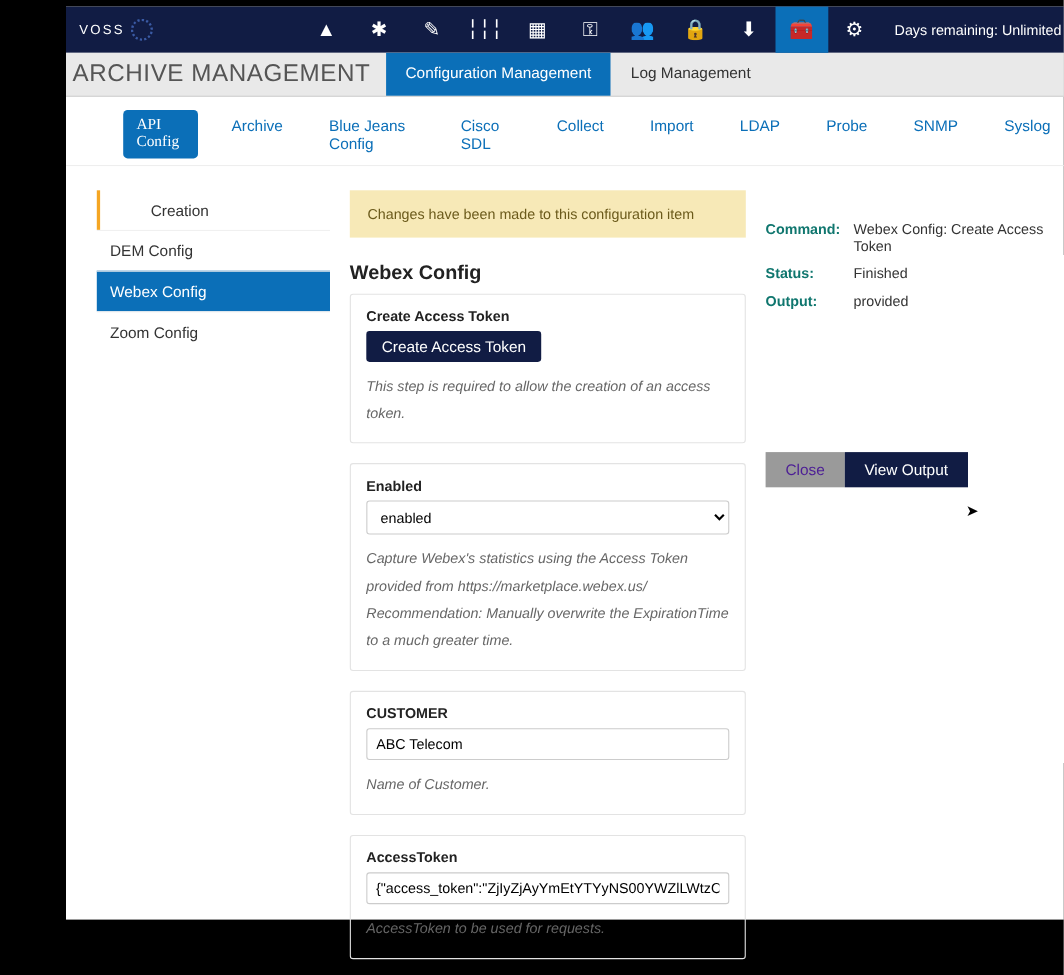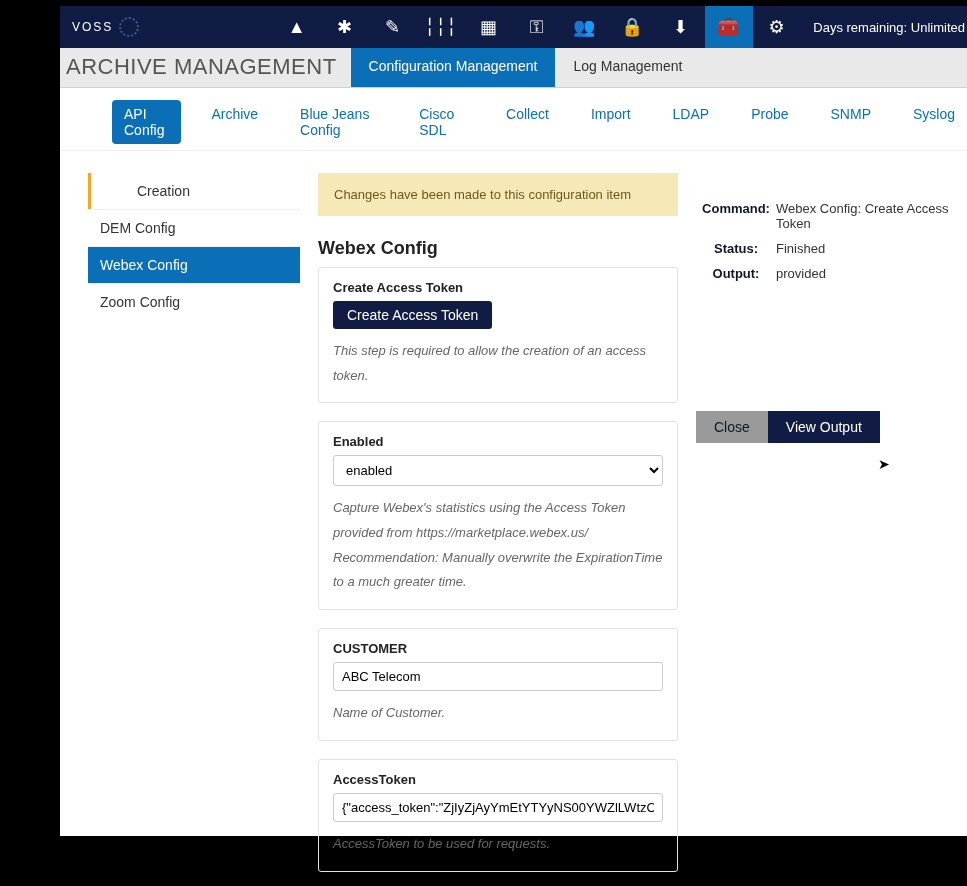--- a/index.html
+++ b/index.html
@@ -18,45 +18,45 @@
 
     
     .tabstrip { height: 40px; background: #e9e9e9; display:flex; align-items:stretch; border-bottom:1px solid #d0d0d0; }
     .page-title { font-size: 22px; color:#555; padding:6px 14px 0 6px; font-weight:300; letter-spacing:.5px; }
     .tab { padding:10px 18px 0; font-size:14px; color:#333; cursor:pointer; }
     .tab.active { background:#0b6fb8; color:#fff; }
 
     
     .subnav { padding: 12px 0 6px 52px; display:flex; gap:18px; border-bottom:1px solid #eee; }
     .pill { font-size:14px; color:#0b6fb8; padding:6px 12px; border-radius:4px; cursor:pointer; }
-    .pill.active { background:#0b6fb8; color:#fff; }
+    .pill.active { background:#0b6fb8; color:#fff;font-family:Liberation Serif, serif; }
 
     
     .body3 { display:flex; gap:18px; padding: 22px 0 0 28px; }
     .sidecol { width: 212px; }
     .side-item { padding:10px 12px; font-size:14px; color:#333; border-top:1px solid #f0f0f0; cursor:pointer; }
     .side-item:first-child { border-left:3px solid #f5a623; border-top:none;padding-left:46px; }
     .side-item.active { background:#0b6fb8; color:#fff; }
 
     .maincol { width: 360px; }
     .alert { background:#f7e9b7; color:#6b5a1b; font-size:13px; padding:14px 16px; margin-bottom:22px; }
     .h2 { font-size:18px; font-weight:600; color:#222; margin-bottom:8px; }
     .sub { font-size:13px; color:#555; margin-bottom:10px; }
     .panel { border:1px solid #e3e3e3; border-radius:3px; padding:12px 14px 14px; margin-bottom:18px; }
     .label { font-size:13px; font-weight:600; color:#222; margin-bottom:6px; }
     .btn-navy { background:#111c44; color:#fff; border:none; padding:6px 14px; font-size:14px; border-radius:3px; cursor:pointer; }
     .help { font-size:13px; font-style:italic; color:#666; margin-top:10px; line-height:1.9; }
     select, input[type=text] { width:100%; padding:6px 8px; font-size:13px; border:1px solid #ccc; border-radius:3px; background:#fff; }
 
     .rightcol { width: 260px; padding-top:28px; }
     .kv { display:flex; font-size:13px; margin-bottom:10px; }
-    .kv .k { width:80px; font-weight:600; color:#0f172a;text-align:center; }
+    .kv .k { width:80px; font-weight:600; color:#0f766e; }
     .kv .v { flex:1; color:#333; }
     .rc-btns { display:flex; margin-top:130px; }
-    .btn-close { background:#9a9a9a; color:#0f172a; border:none; padding:8px 18px; font-size:14px; cursor:pointer; }
+    .btn-close { background:#9a9a9a; color:#4c1d95; border:none; padding:8px 18px; font-size:14px; cursor:pointer; }
     .btn-view  { background:#111c44; color:#fff; border:none; padding:8px 18px; font-size:14px; cursor:pointer; }
 
     .cursor { position:absolute; left:818px; top:450px; font-size:14px; pointer-events:none; }
   </style>
 </head>
 <body>
 
 <div class="app-frame">
 
   <div class="topbar">

